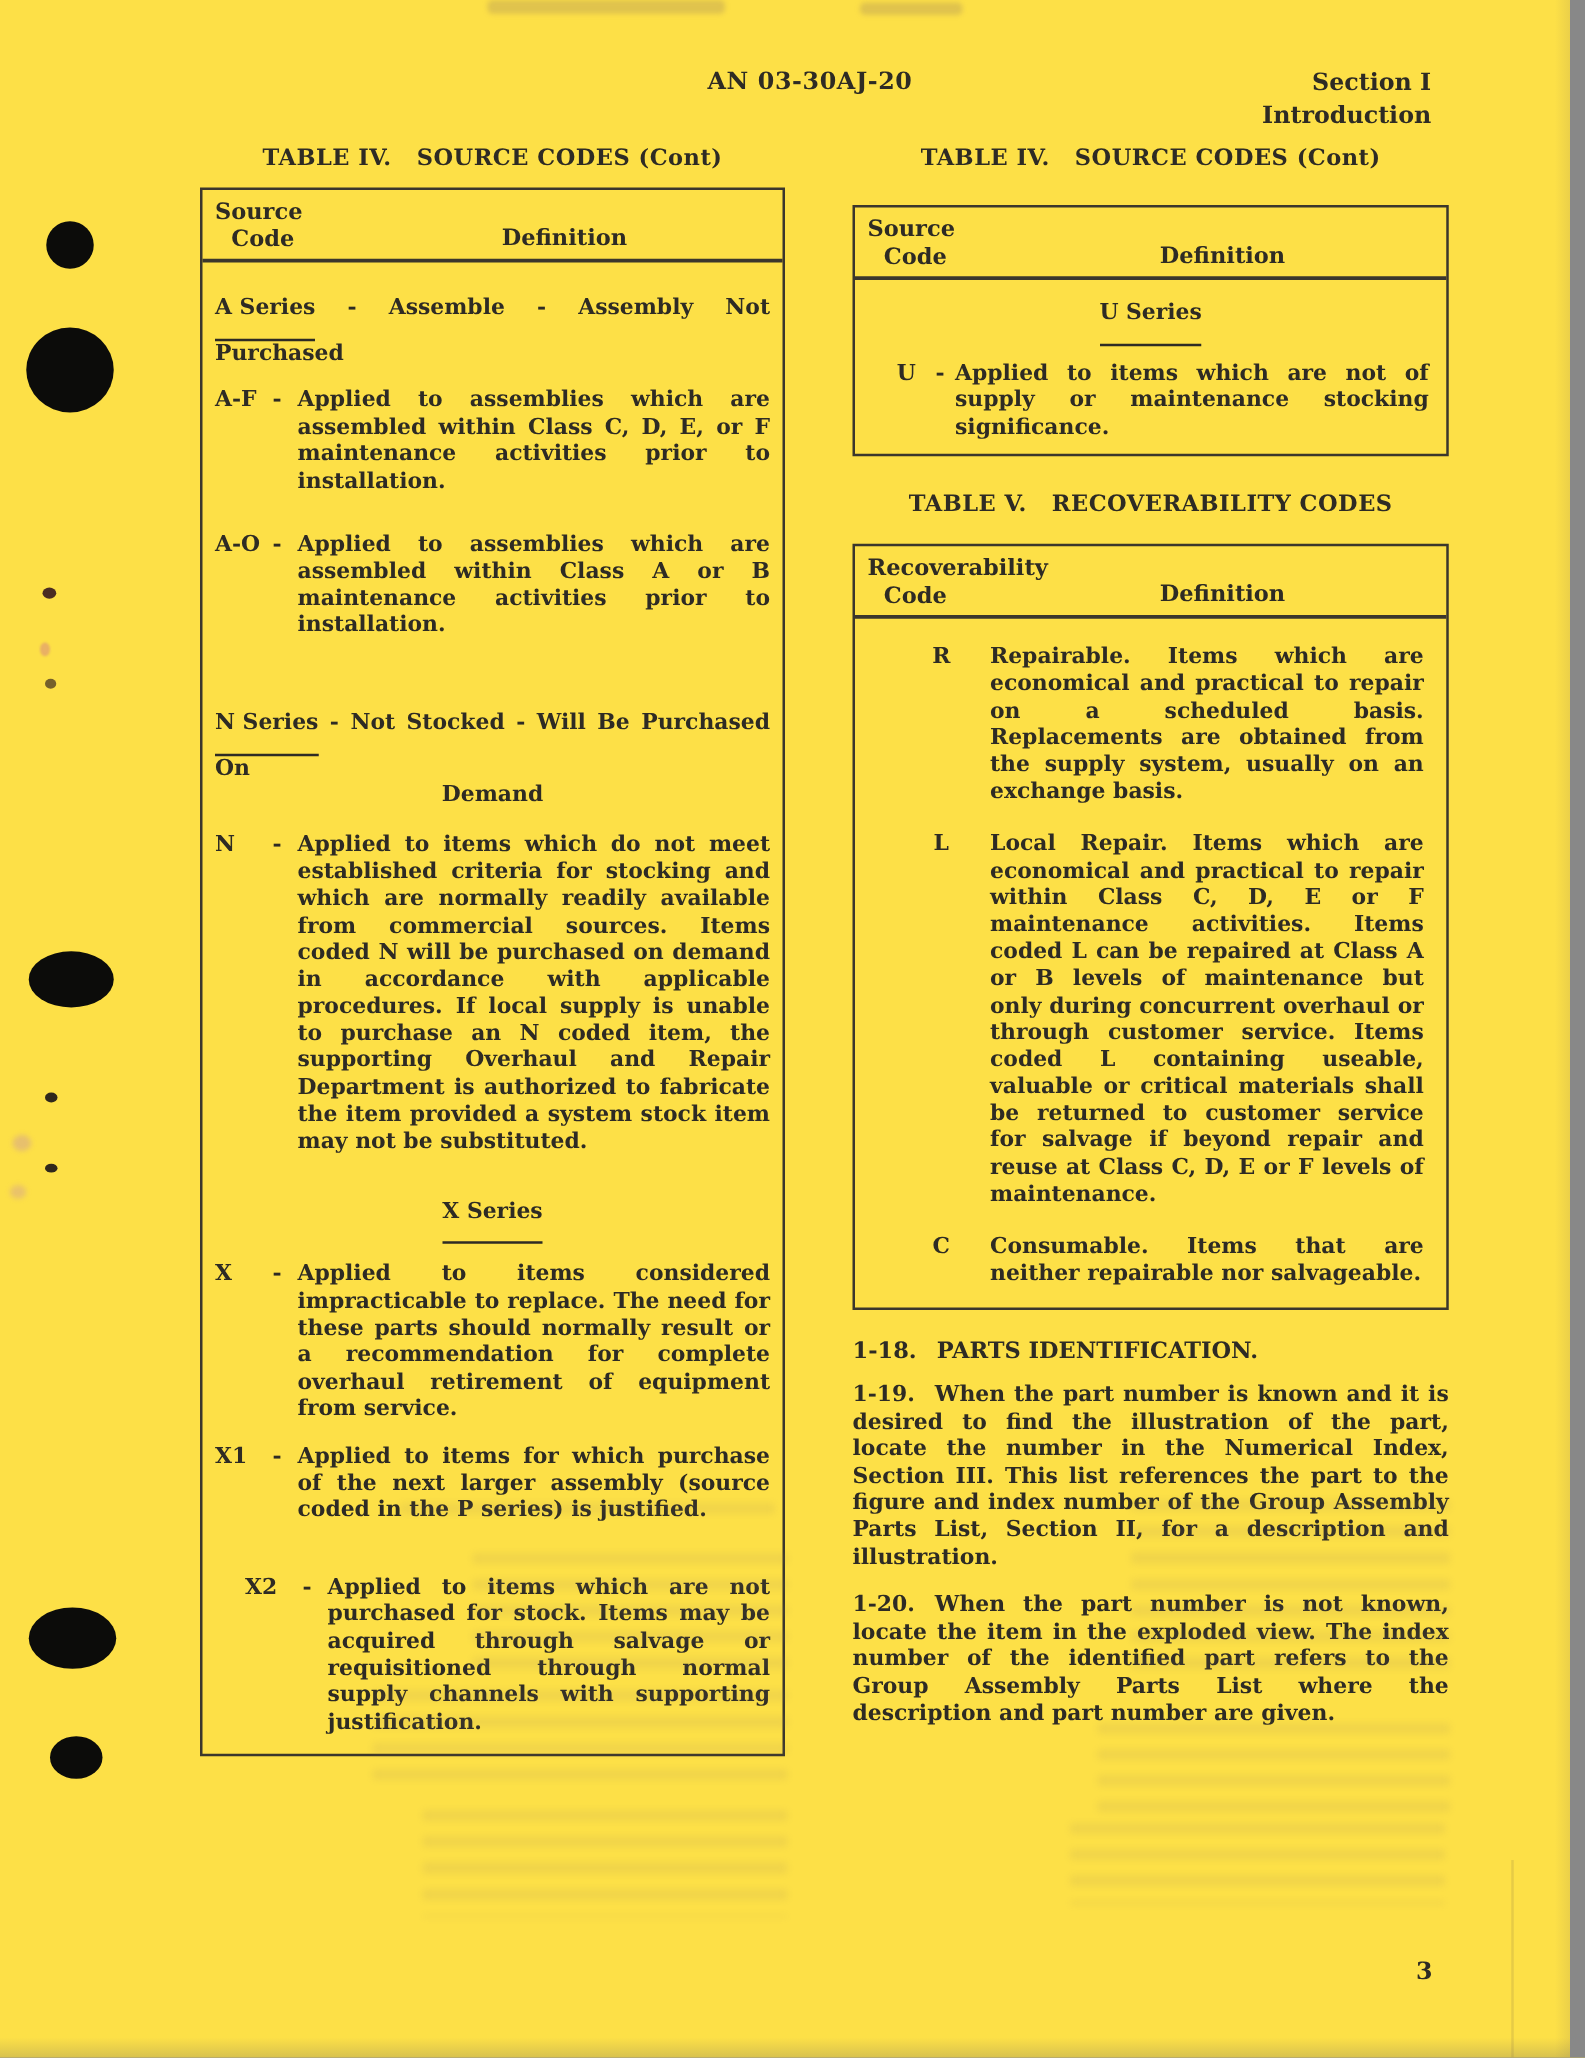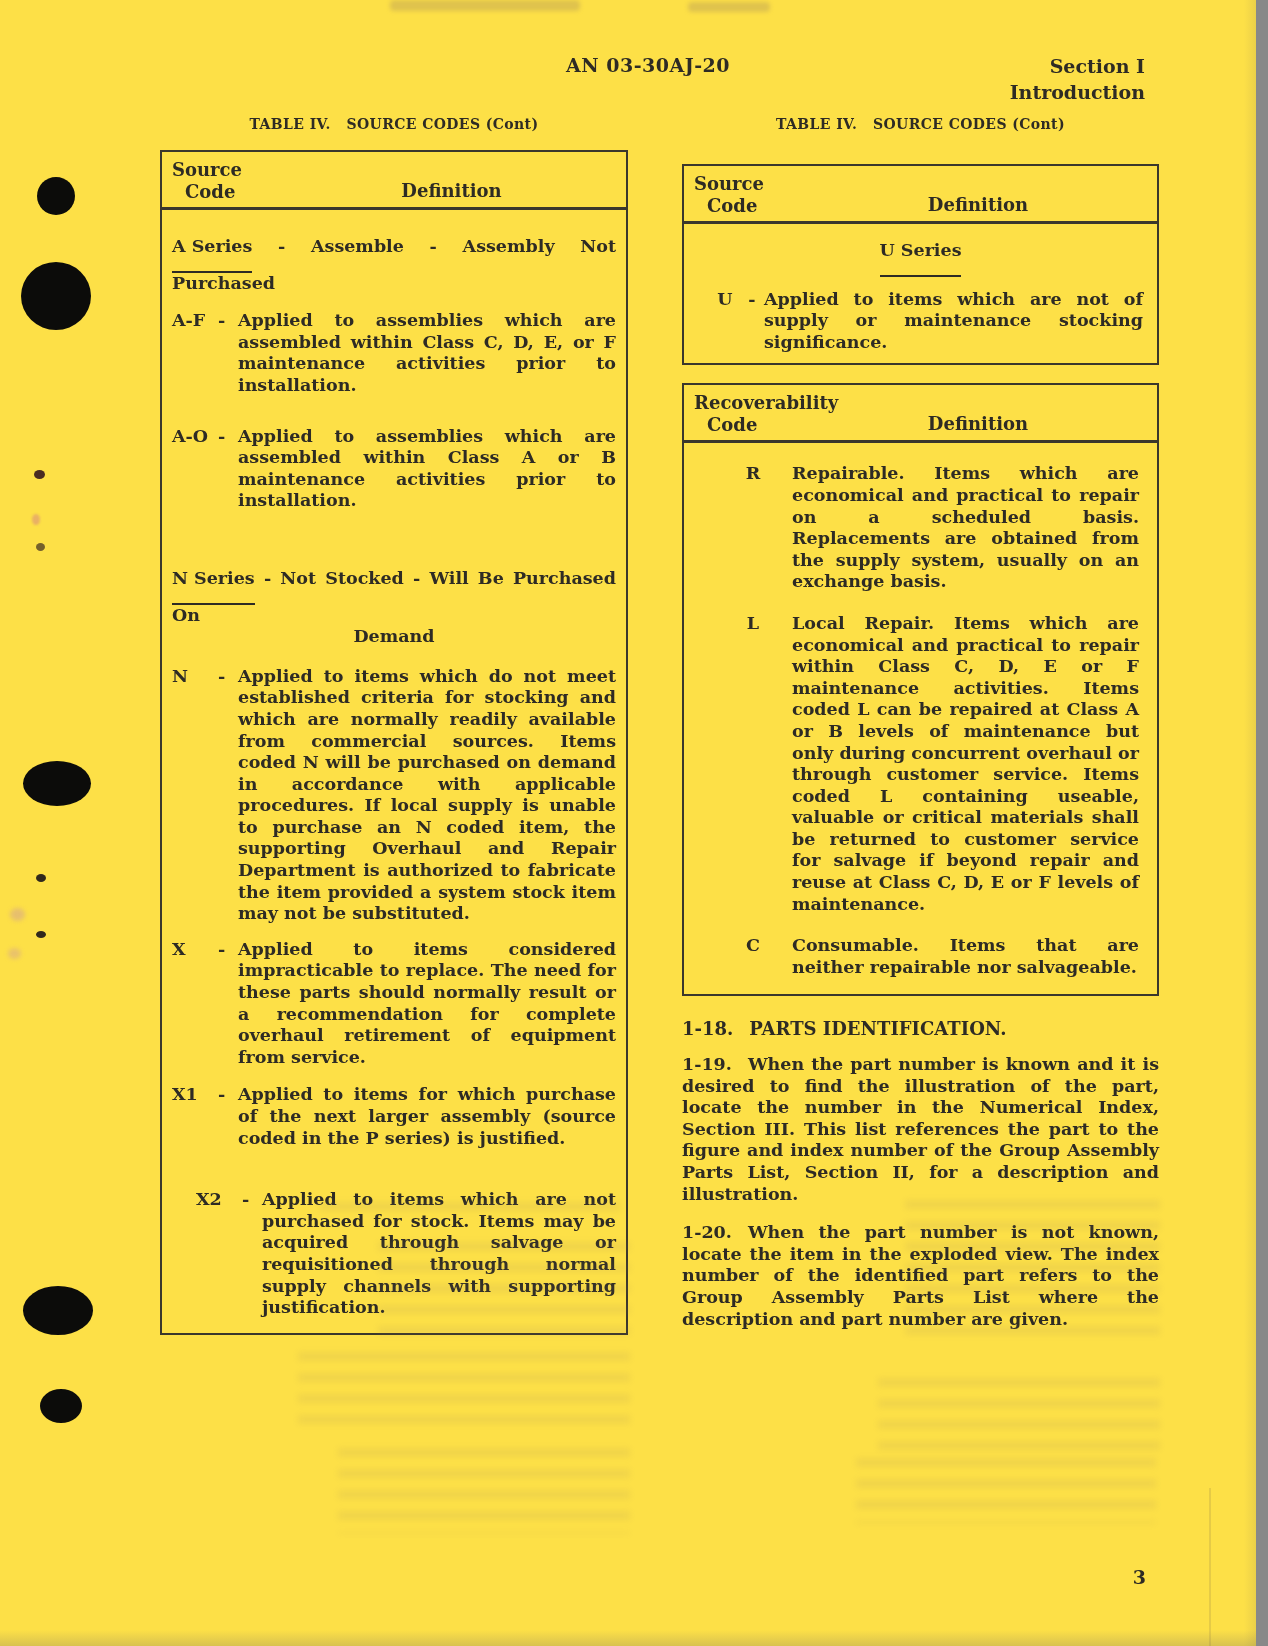--- a/index.html
+++ b/index.html
@@ -12,21 +12,21 @@
     overflow:hidden;
     font-weight:bold;
   }
   
   .doc-num{position:absolute;top:54px;left:40px;right:0;text-align:center;font-size:19px;letter-spacing:.5px;}
   .section-block{position:absolute;top:53px;right:111px;text-align:right;font-size:19px;line-height:26px;}
   
   .col{position:absolute;top:116px;}
   .col-left{left:160px;width:468px;}
   .col-right{left:682px;width:477px;}
-  .tbl-title{text-align:center;font-size:14px;letter-spacing:.4px;white-space:pre;height:24px;}
+  .tbl-title{text-align:center;font-size:18px;letter-spacing:.4px;white-space:pre;height:24px;}
   
   .tbl{border:2px solid #3b372c;background:transparent;}
   .tbl-left{margin-top:10px;padding-bottom:14px;}
   .tbl-u{margin-top:24px;padding-bottom:10px;}
   .tbl-v{margin-top:18px;padding-bottom:16px;}
   .thead{position:relative;border-bottom:3px solid #3b372c;padding:7px 0 4px 10px;font-size:18px;line-height:22px;}
   .thead .indent{padding-left:13px;}
   .th-def{position:absolute;left:115px;right:0;bottom:5px;text-align:center;}
   .tbody{padding:0 10px;font-size:17.5px;line-height:21.6px;}
   
@@ -149,20 +149,21 @@
           <div class="series-line"><span class="u-line">N Series</span><span> - Not Stocked - Will Be Purchased On</span></div>
           <div class="center-line2">Demand</div>
         </div>
 
         <div class="entry e-n">
           <span class="code">N</span>
           <span class="dash">-</span>
           <span class="def">Applied to items which do not meet established criteria for stocking and which are normally readily available from commercial sources. Items coded N will be purchased on demand in accordance with applicable procedures. If local supply is unable to purchase an N coded item, the supporting Overhaul and Repair Department is authorized to fabricate the item provided a system stock item may not be substituted.</span>
         </div>
 
+        <div class="series-center e-xseries"><span class="u-line">X Series</span></div>
 
         <div class="entry e-x">
           <span class="code">X</span>
           <span class="dash">-</span>
           <span class="def">Applied to items considered impracticable to replace. The need for these parts should normally result or a recommendation for complete overhaul retirement of equipment from service.</span>
         </div>
 
         <div class="entry e-x1">
           <span class="code">X1</span>
           <span class="dash">-</span>
@@ -191,20 +192,21 @@
       <div class="tbody">
         <div class="series-center e-useries"><span class="u-line">U Series</span></div>
         <div class="entry-u e-u">
           <span class="code">U</span>
           <span class="dash">-</span>
           <span class="def">Applied to items which are not of supply or maintenance stocking significance.</span>
         </div>
       </div>
     </div>
 
+    <div class="tbl-title" style="margin-top:28px;">TABLE V.   RECOVERABILITY CODES</div>
 
     <div class="tbl tbl-v">
       <div class="thead">
         <div>Recoverability</div>
         <div class="indent">Code</div>
         <div class="th-def">Definition</div>
       </div>
       <div class="tbody">
         <div class="entry-v e-r">
           <span class="code">R</span>

